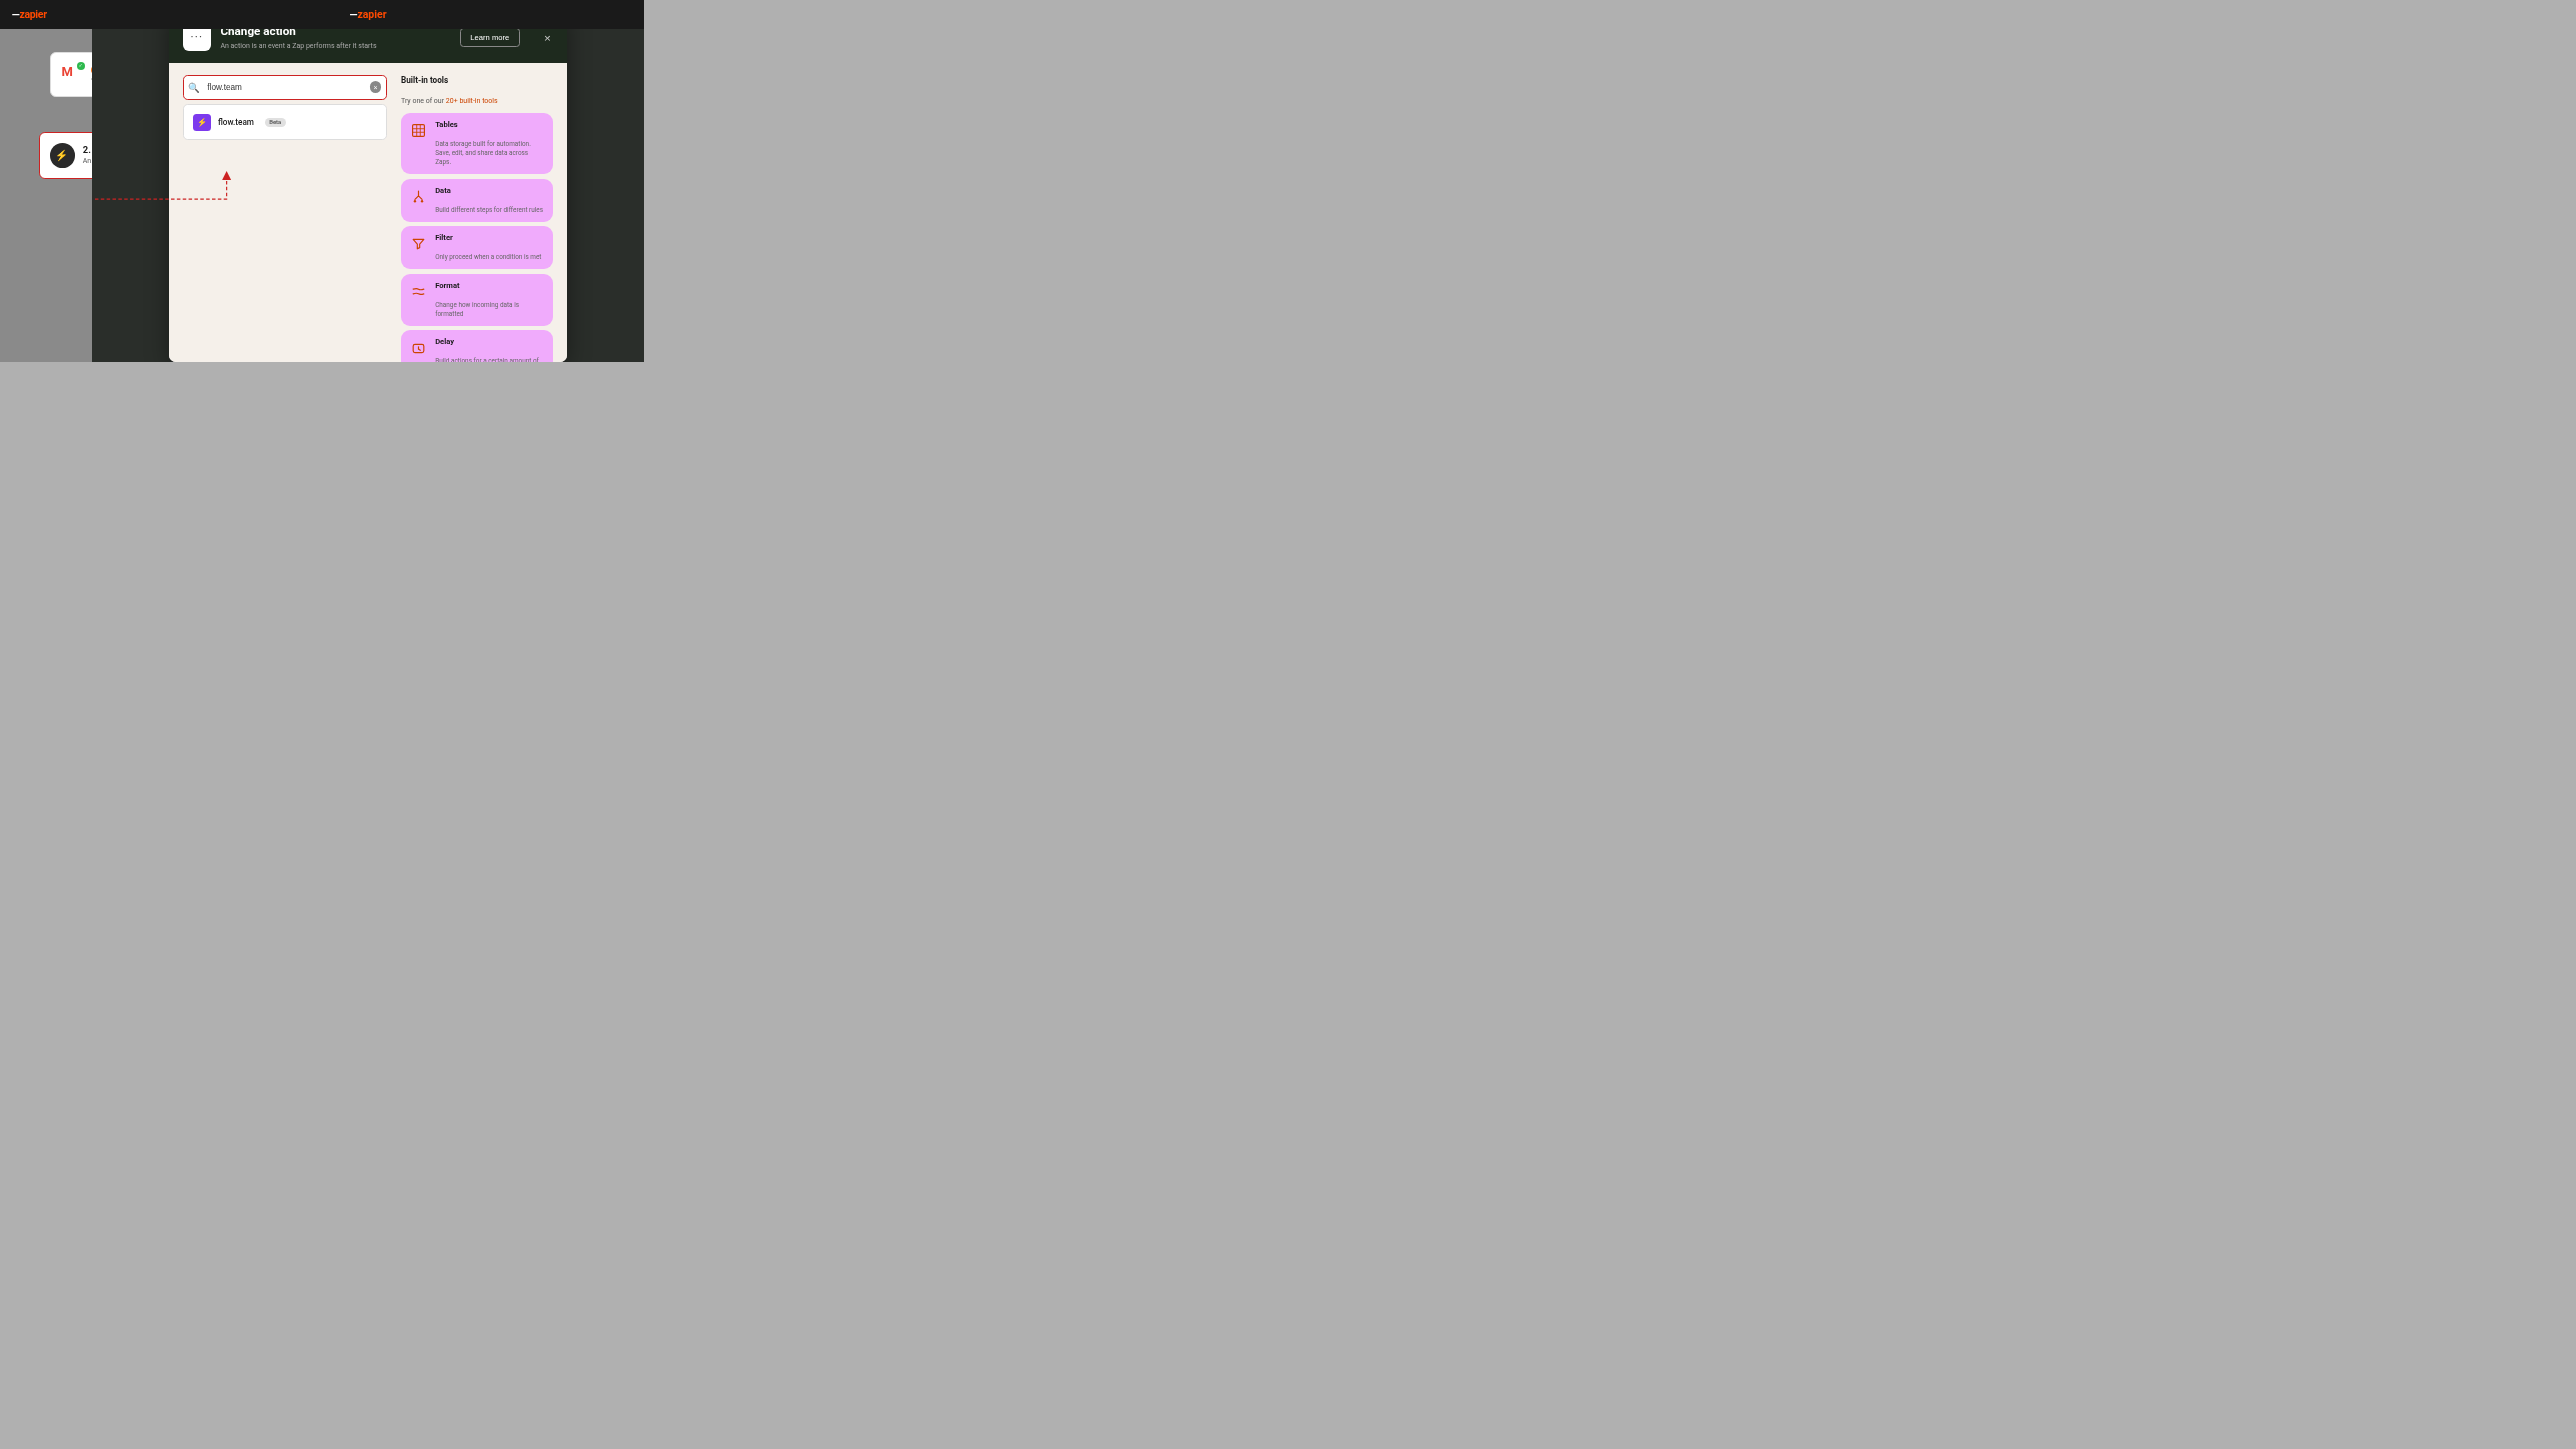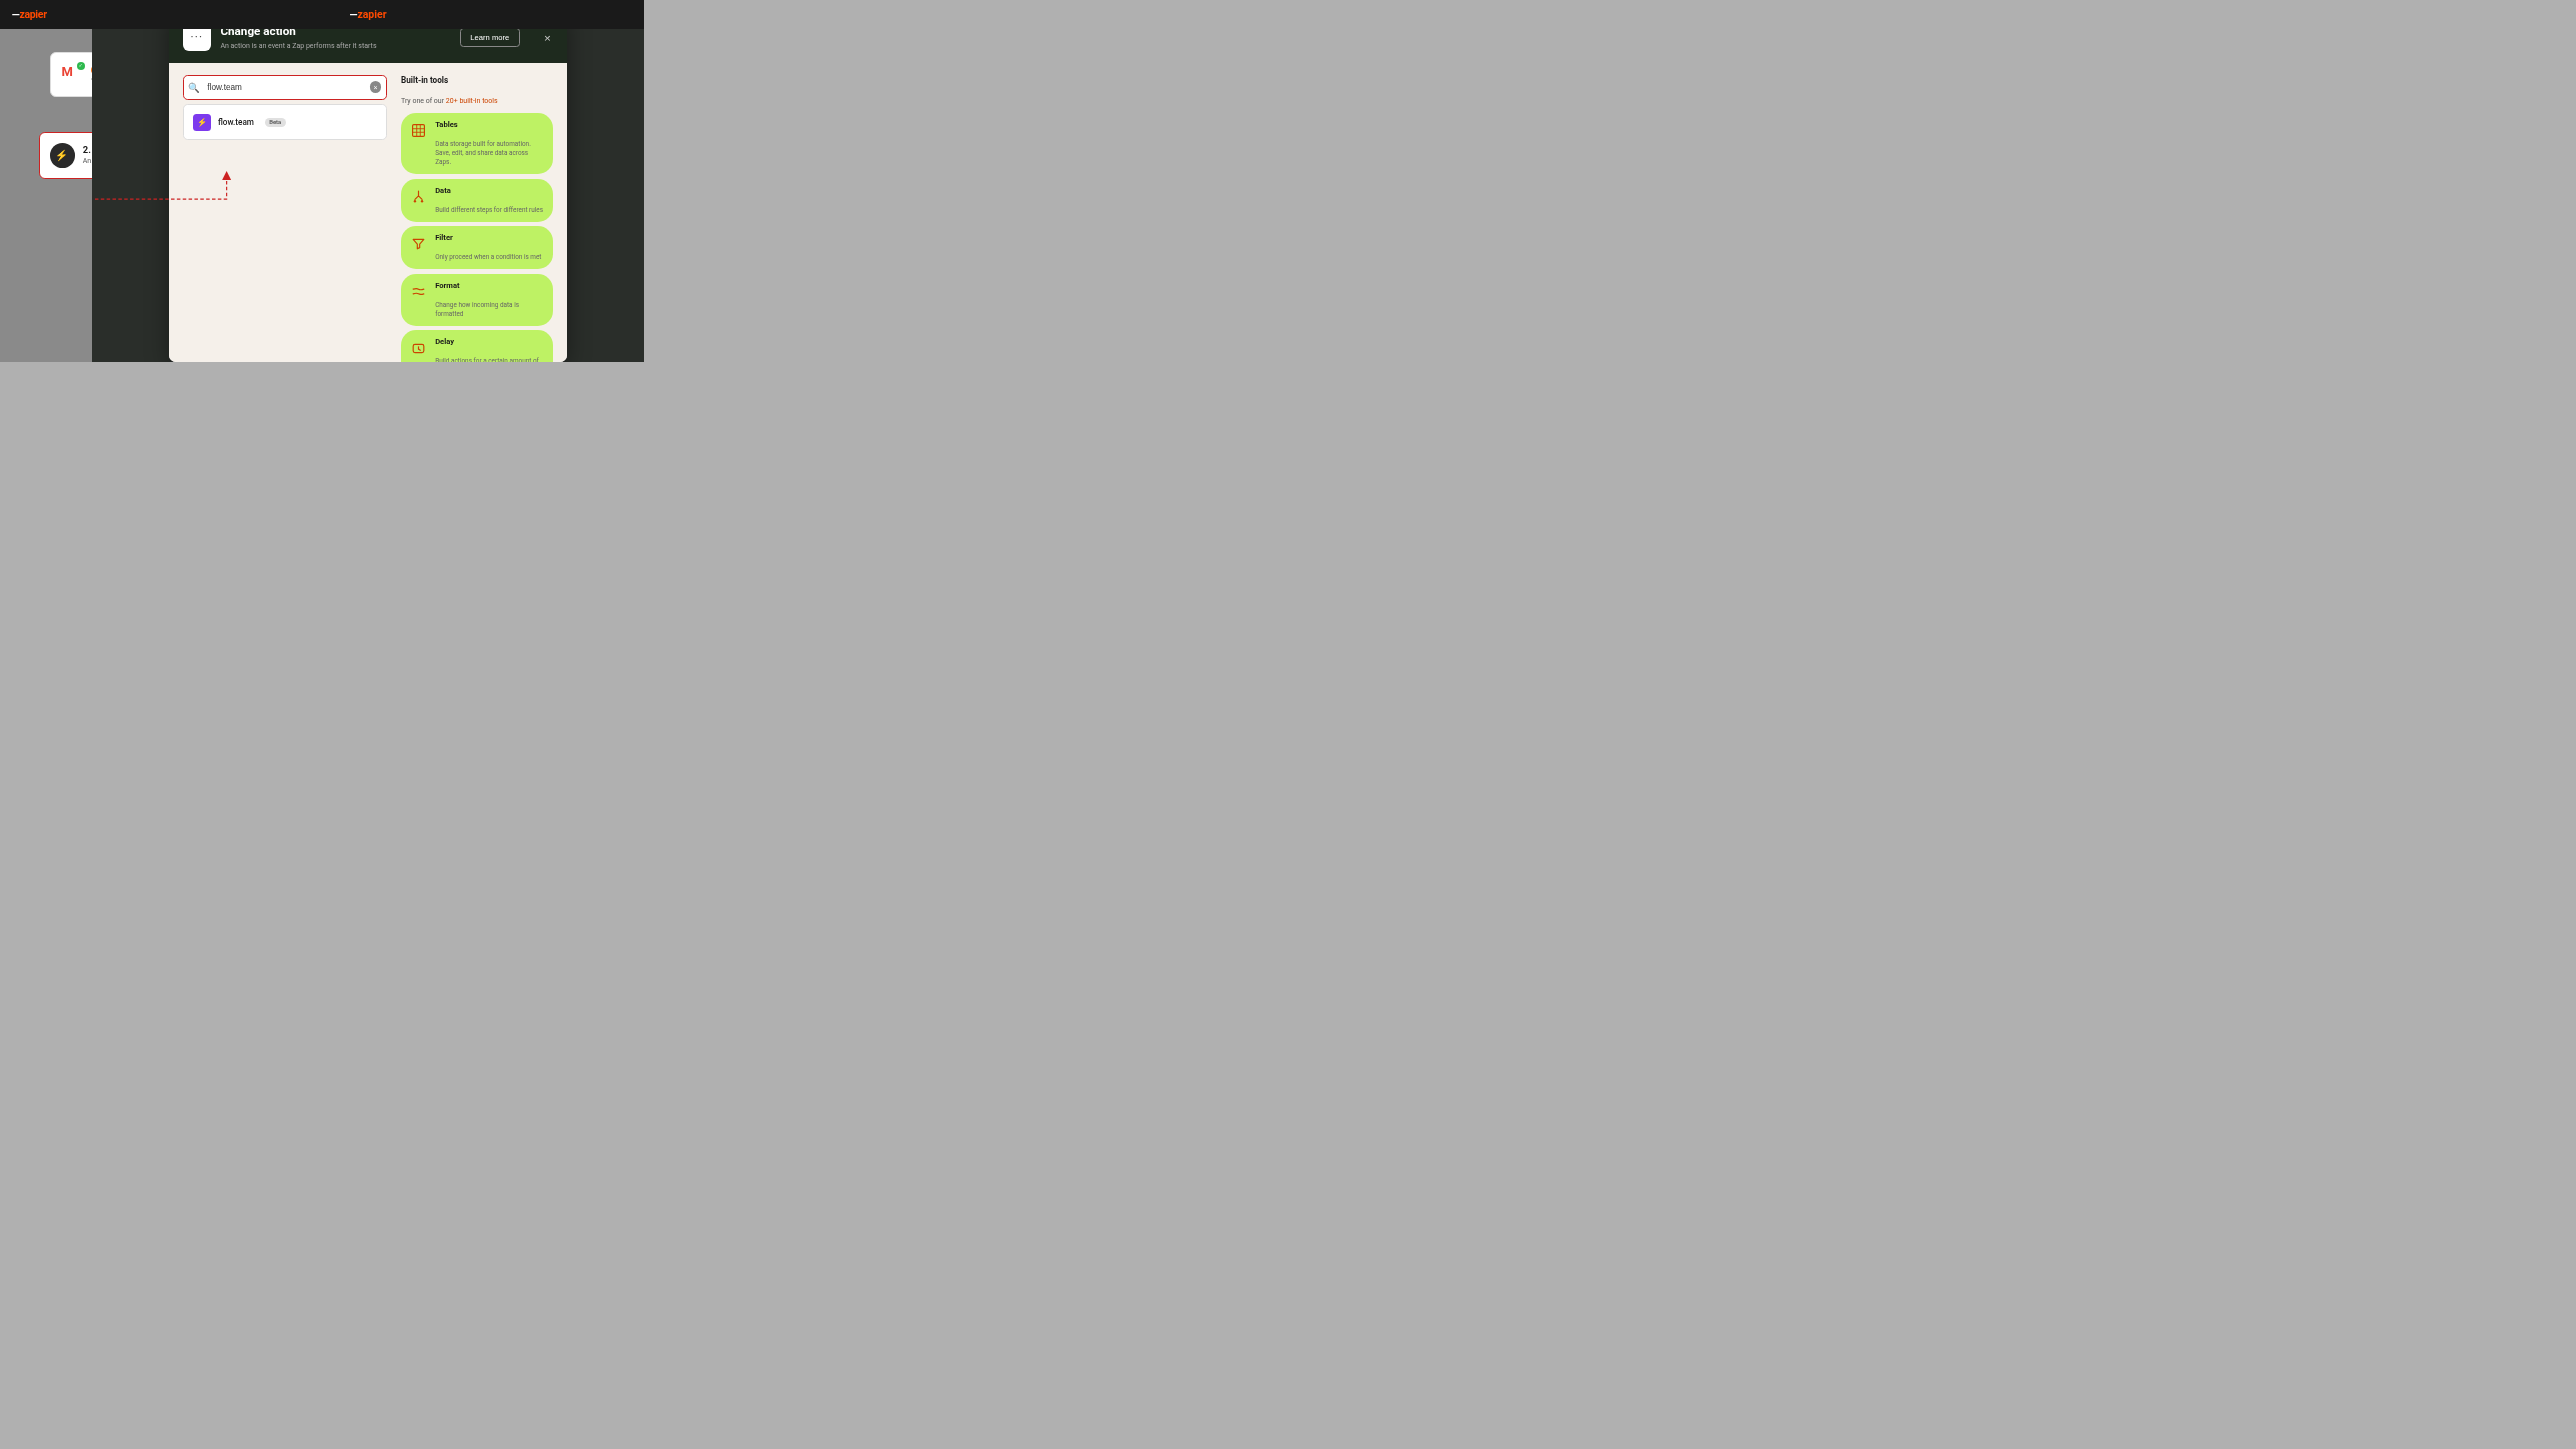--- a/index.html
+++ b/index.html
@@ -392,22 +392,22 @@
       color: #555;
       margin-bottom: 8.2px;
     }
 
     .builtin-link {
       color: #cc4400;
       text-decoration: none;
     }
 
     .tool-card {
-      background: #bef264;
-      border-radius: 15px;
+      background: #f0abfc;
+      border-radius: 9px;
       padding: 7px 8.2px;
       display: flex;
       align-items: flex-start;
       gap: 7px;
       margin-bottom: 4.7px;
       cursor: pointer;
     }
 
     .tool-icon {
       width: 19px;

